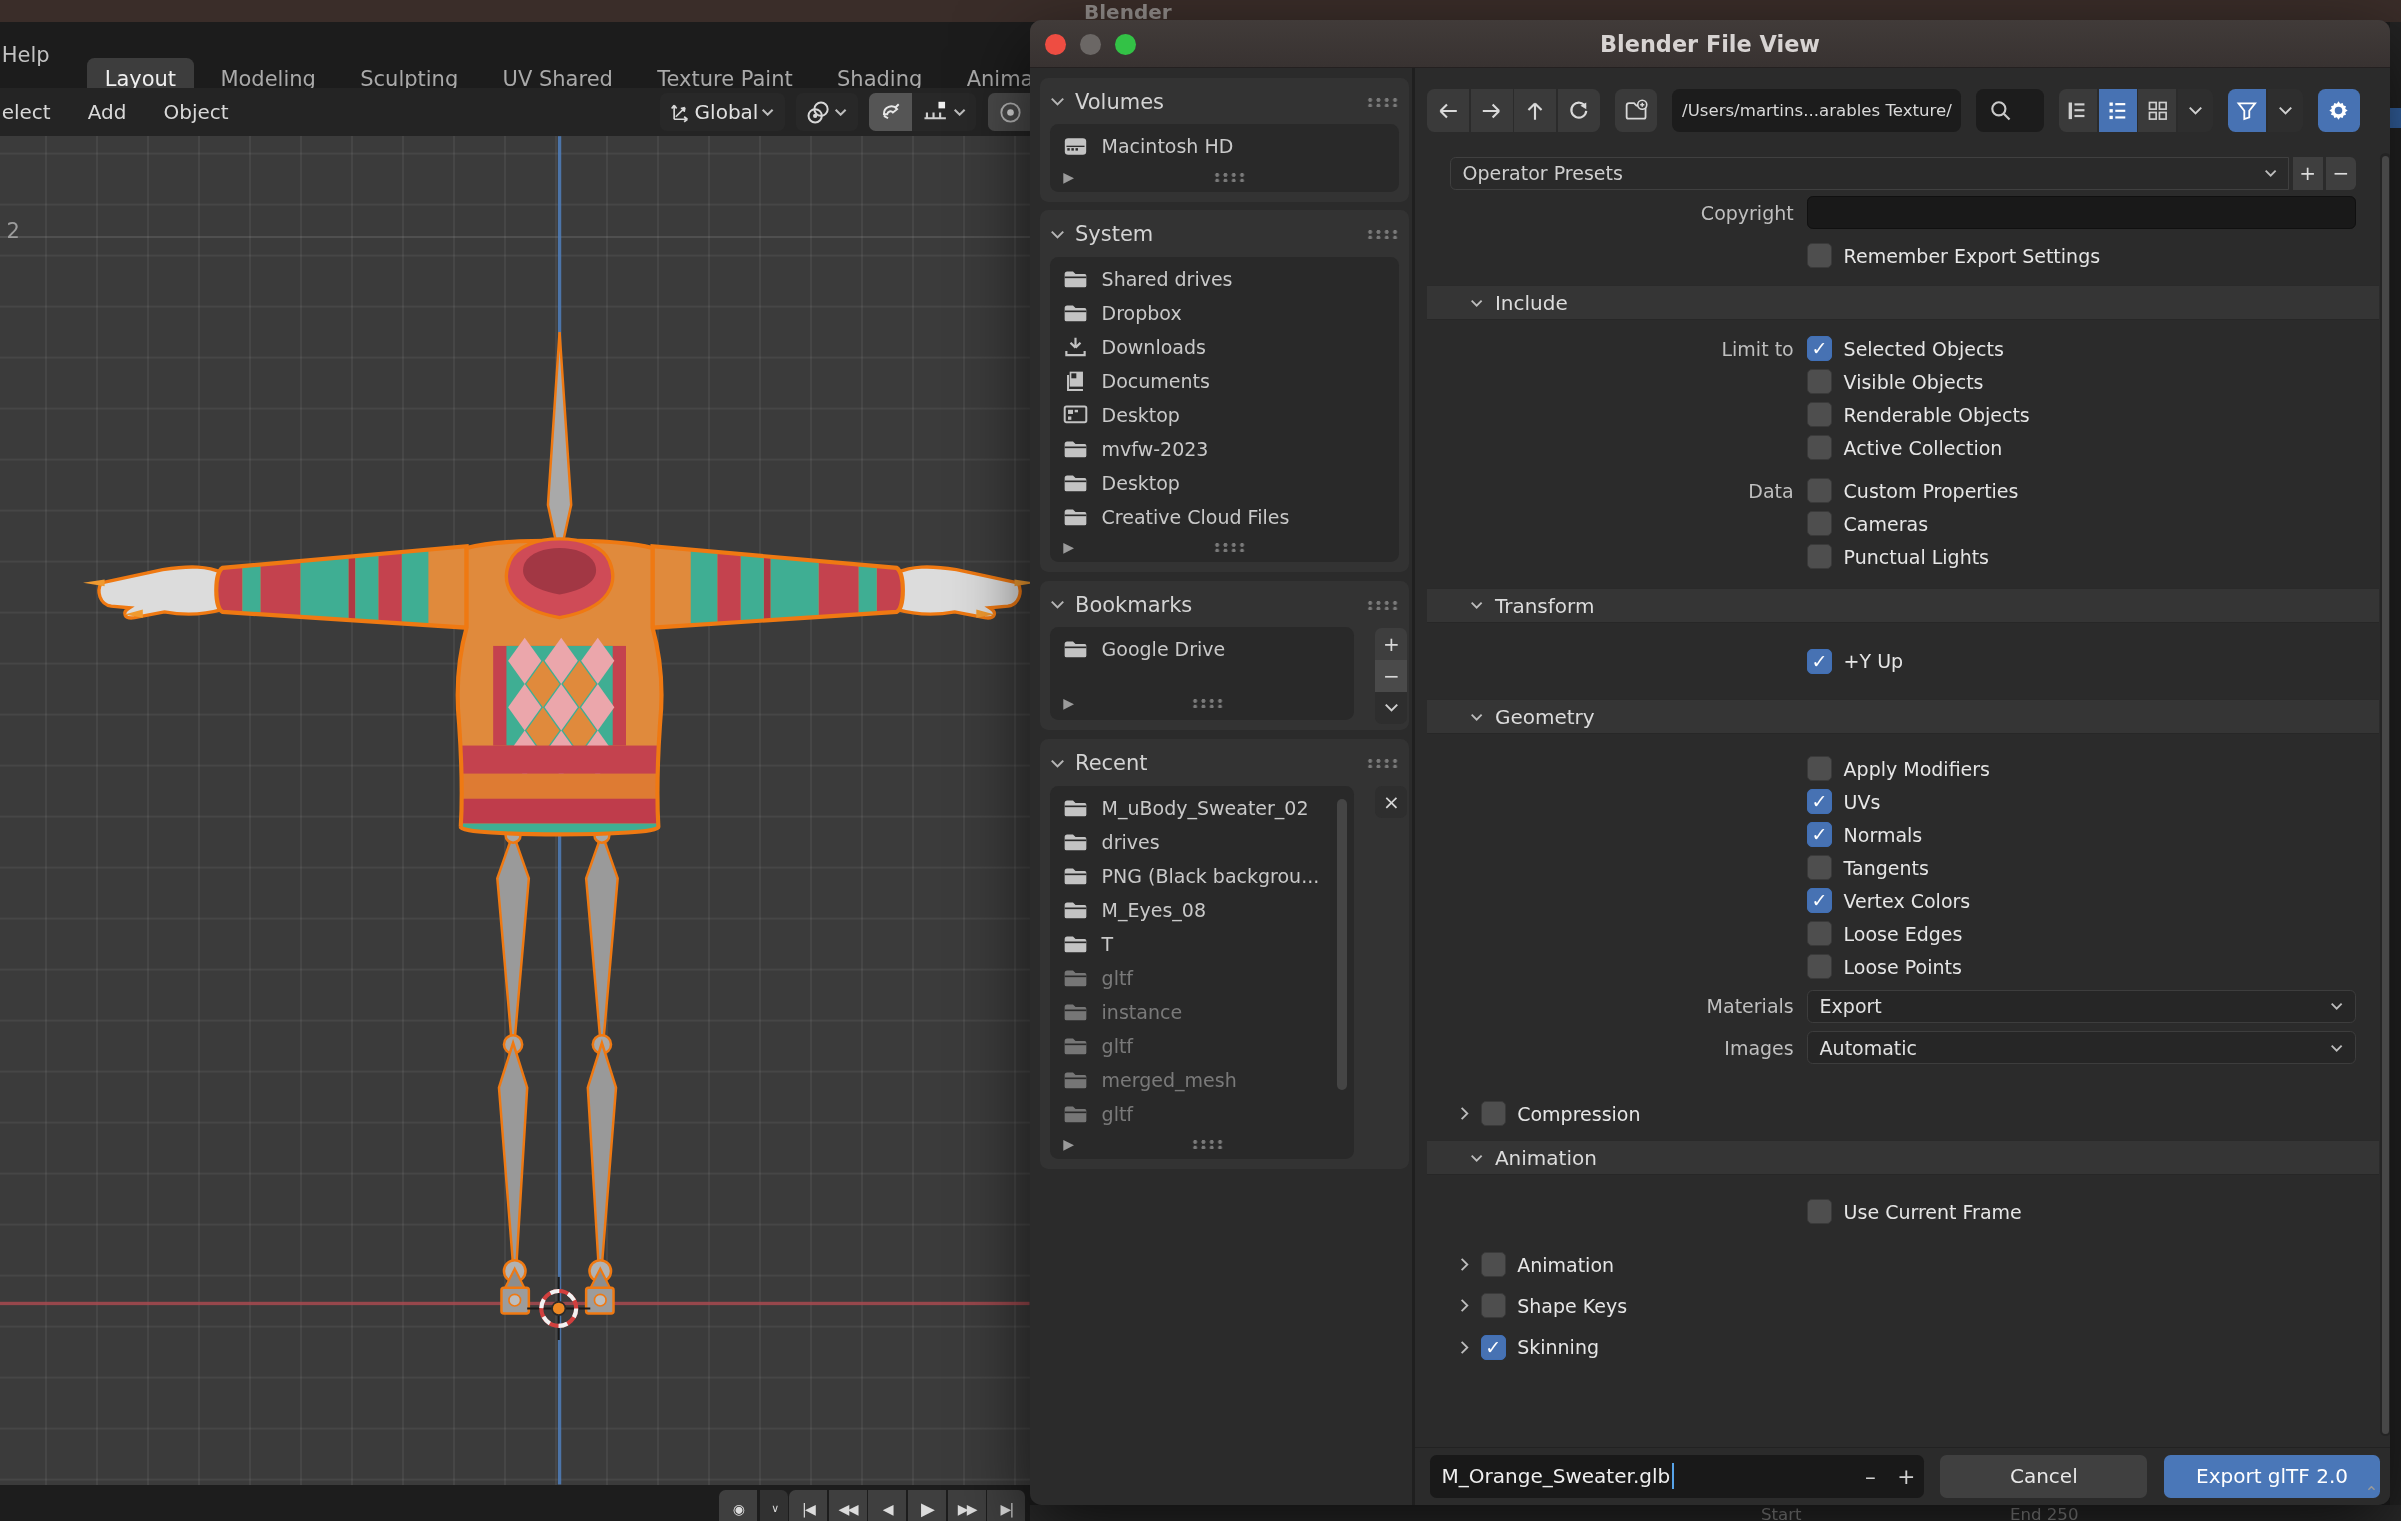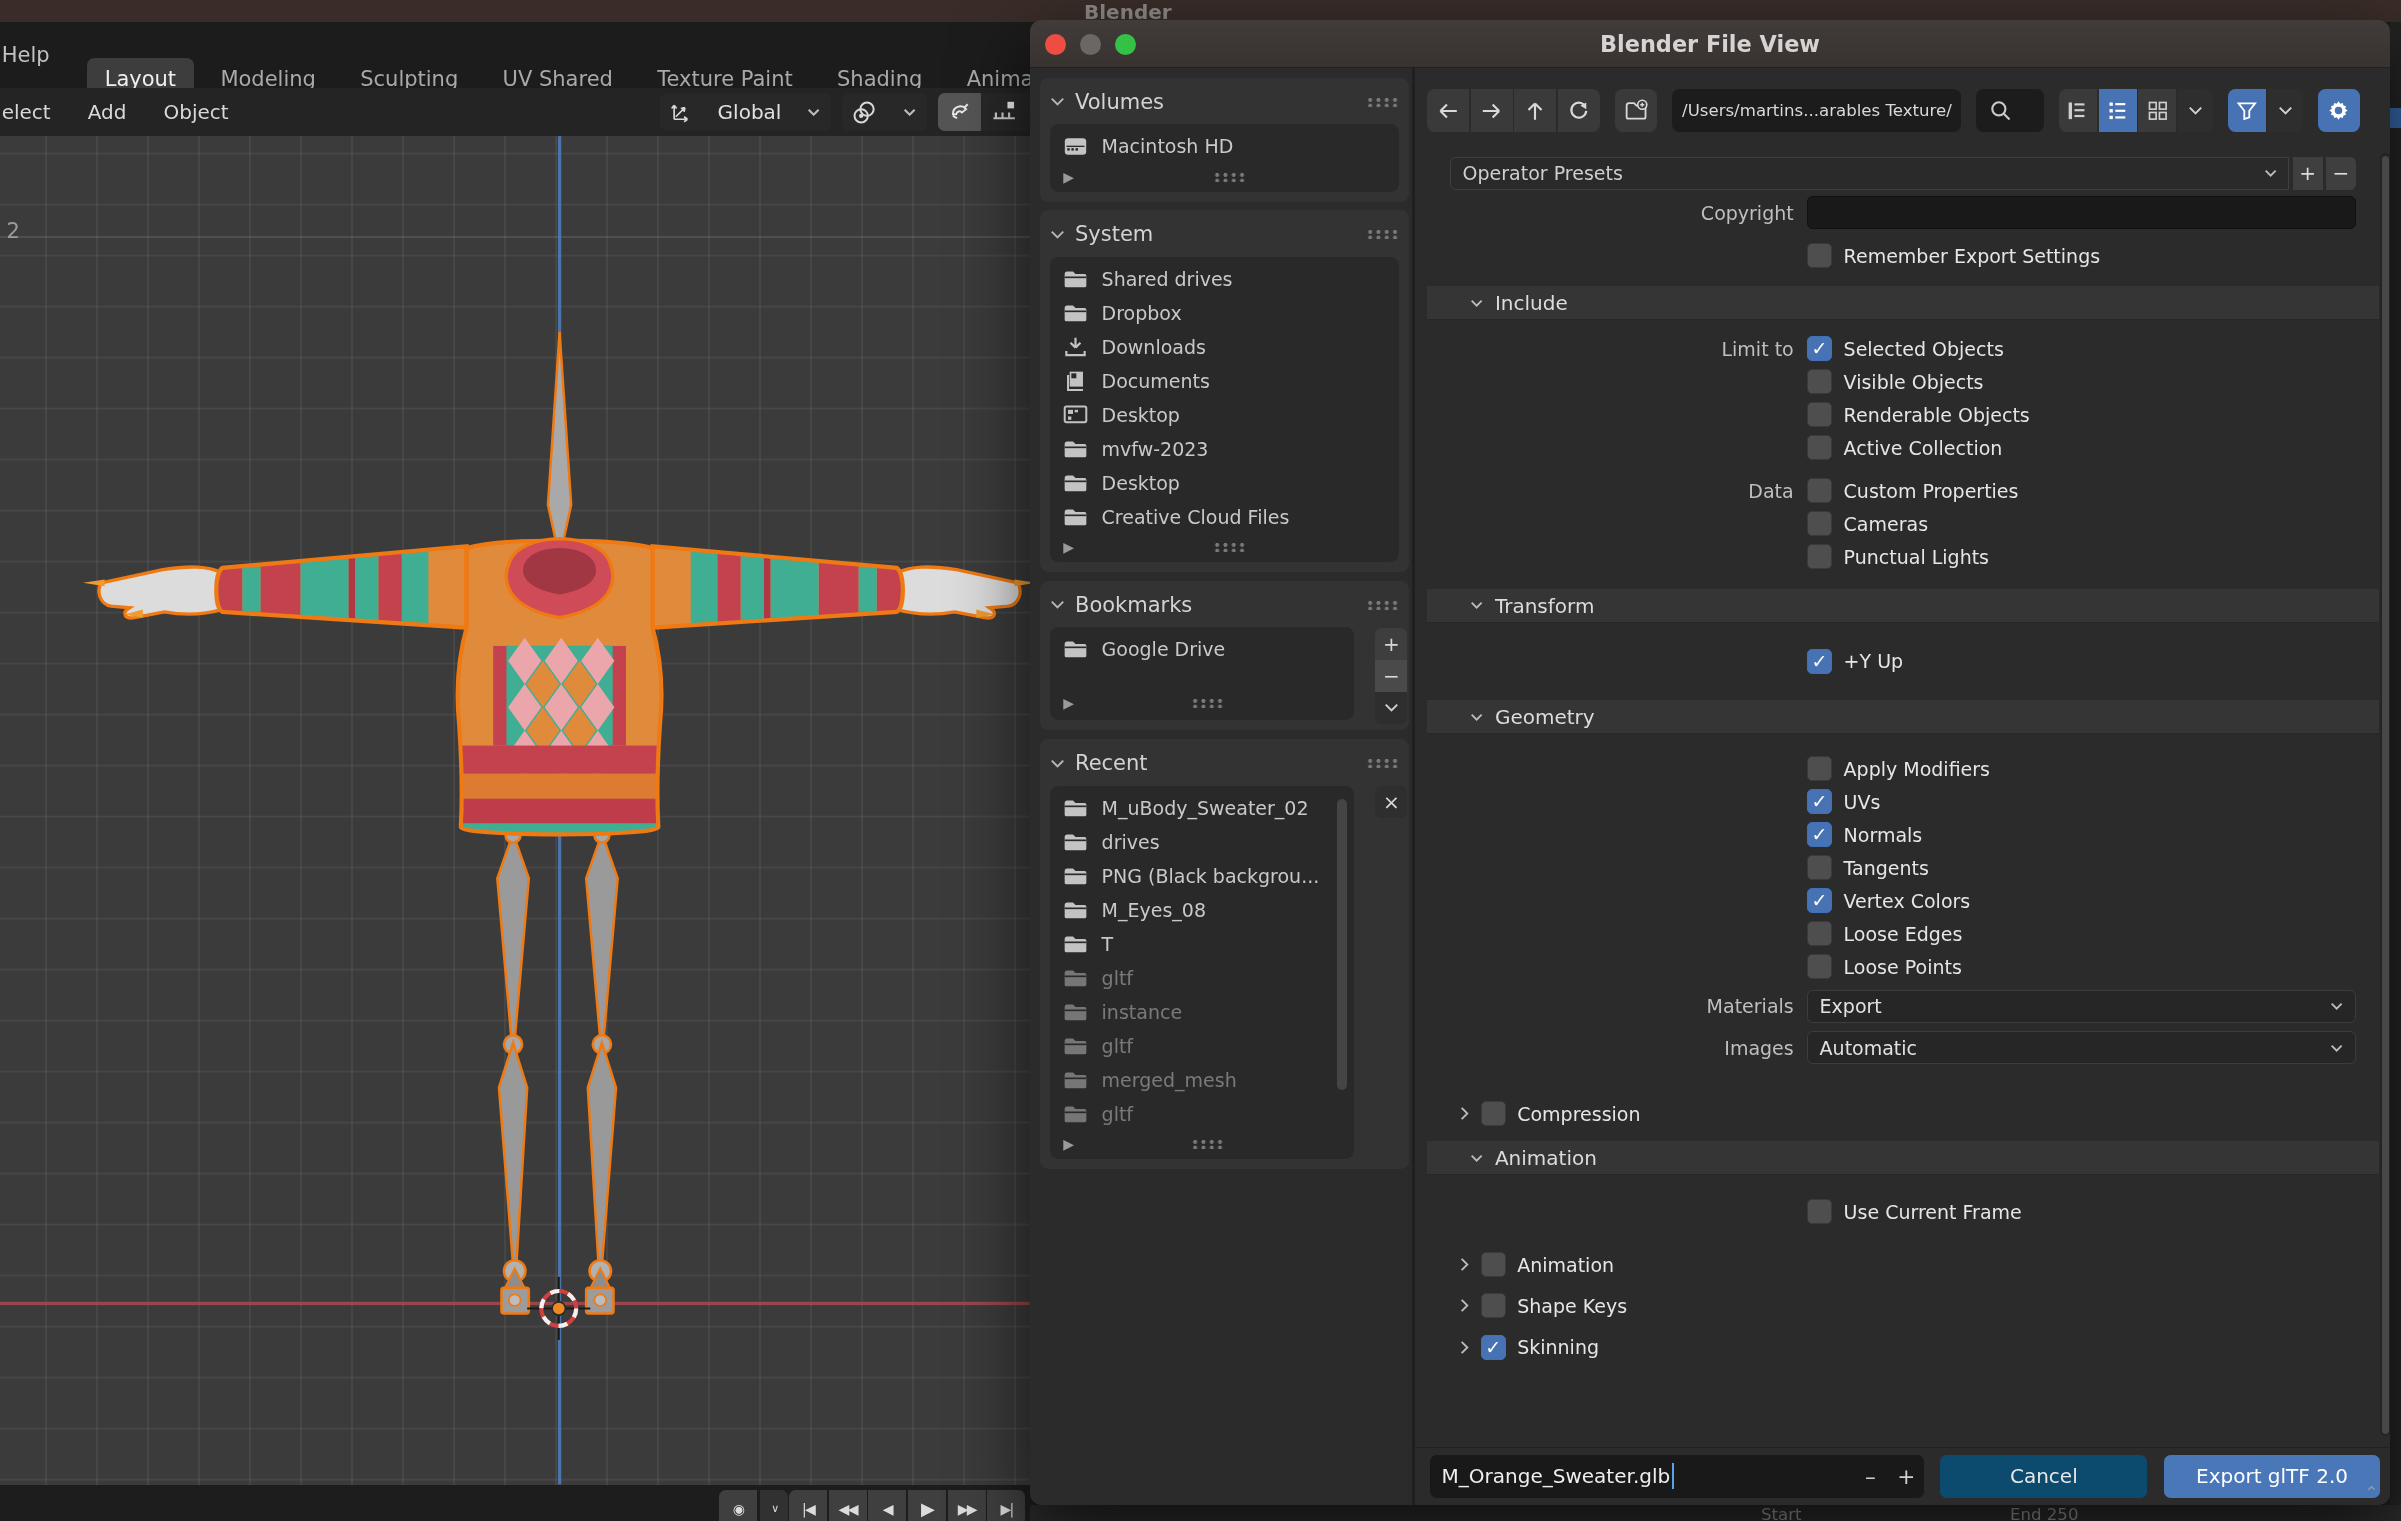--- a/index.html
+++ b/index.html
@@ -11,21 +11,21 @@
   .mac-top { left:0; top:0; width:2401px; height:21.6px; background:#3a2d29; }
   .bg-title { width:100%; text-align:left; padding-left:1084px; color:#8f8a88; font-size:20px; font-weight:bold; line-height:25px; }
   .topbar { left:0; top:21.6px; width:2401px; height:66px; background:#1c1c1c; display:flex; align-items:center; }
   .menu-help { color:#c2c2c2; font-size:21px; margin-left:1.7px; width:65px; }
   .tabs { display:flex; gap:8.3px; margin-left:20px; }
   .tab { color:#a9a9a9; font-size:21px; padding:8.3px 18px; border-radius:7.5px; white-space:nowrap;margin-top:48px; }
   .tab.active { background:#3d3d3d; color:#efefef; }
   .vp-header { left:0; top:88px; width:2401px; height:48px; background:#242424; display:flex; align-items:center; }
   .vp-menu { color:#d8d8d8; font-size:20px; margin-right:37px; }
   .hdr-controls { position:absolute; left:660px; top:5px; height:38px; display:flex; gap:11.6px; align-items:center; }
-  .hbtn { background:#282828; border-radius:6.6px; height:38px; display:flex; align-items:center; padding:0 10px; gap:26px; color:#e0e0e0; font-size:20px;text-align:right; }
+  .hbtn { background:#282828; border-radius:6.6px; height:38px; display:flex; align-items:center; padding:0 10px; gap:3px; color:#e0e0e0; font-size:20px;text-align:right; }
   .hbtn.lit { background:#555; }
   .hseg { display:flex; }
   .hseg .hbtn { border-radius:0; }
   .hseg .hbtn:first-child { border-radius:6.6px 0 0 6.6px; }
   .hseg .hbtn:last-child { border-radius:0 6.6px 6.6px 0; }
 
   
   .viewport { left:0; top:136px; width:2401px; height:1349px; background:#3b3b3b;
     background-image:
       linear-gradient(to right, rgba(255,255,255,0.055) 0 1.7px, transparent 1.7px),
@@ -104,21 +104,21 @@
   .pm.plus { border-radius:0; } .pm.minus { border-radius:0 5.8px 5.8px 0; }
   .panel-scroll { left:1350px; top:133px; width:10.8px; height:1283px; background:#242424; border-radius:5.8px; }
   .panel-scroll .thumb { position:absolute; inset:2.5px 1.7px; background:#474747; border-radius:5px; }
 
   
   .dfooter { left:385px; top:1427px; width:975px; height:57px; background:#2b2b2b; border-top:0.8px solid #222; display:flex; align-items:center; padding:0 10px 0 15px; gap:16.6px; }
   .fname { width:498px; height:43px; background:#191919; border-radius:6.6px; display:flex; align-items:center; padding:0 11.6px; color:#efefef; font-size:20px; position:relative; }
   .caret { width:2.5px; height:26.6px; background:#57a3e8; margin-left:1.7px; }
   .fname .steppers { position:absolute; right:8.3px; display:flex; gap:21.6px; color:#cfcfcf; font-size:21.6px; }
   .btn { height:43px; border-radius:6.6px; display:flex; align-items:center; justify-content:center; color:#e8e8e8; font-size:20px; }
-  .btn.cancel { width:209px; background:#0c4a6e; }
+  .btn.cancel { width:209px; background:#404040; }
   .btn.export { width:218px; background:#4a77b8; color:#fff; }
   .foot-chev { position:absolute; right:11.6px; bottom:1.7px; color:#9a9a9a; font-size:16.6px; }
 
   .under-strip { left:1030px; top:1505px; width:1372px; height:16.6px; background:#2a2a2a; color:#8f8f8f; font-size:16.6px; overflow:hidden; }
 
   svg.icon { display:block; }
   .charlayer { left:0; top:0; width:2401px; height:1521px; pointer-events:none; }
 </style>
 </head>
 <body>

